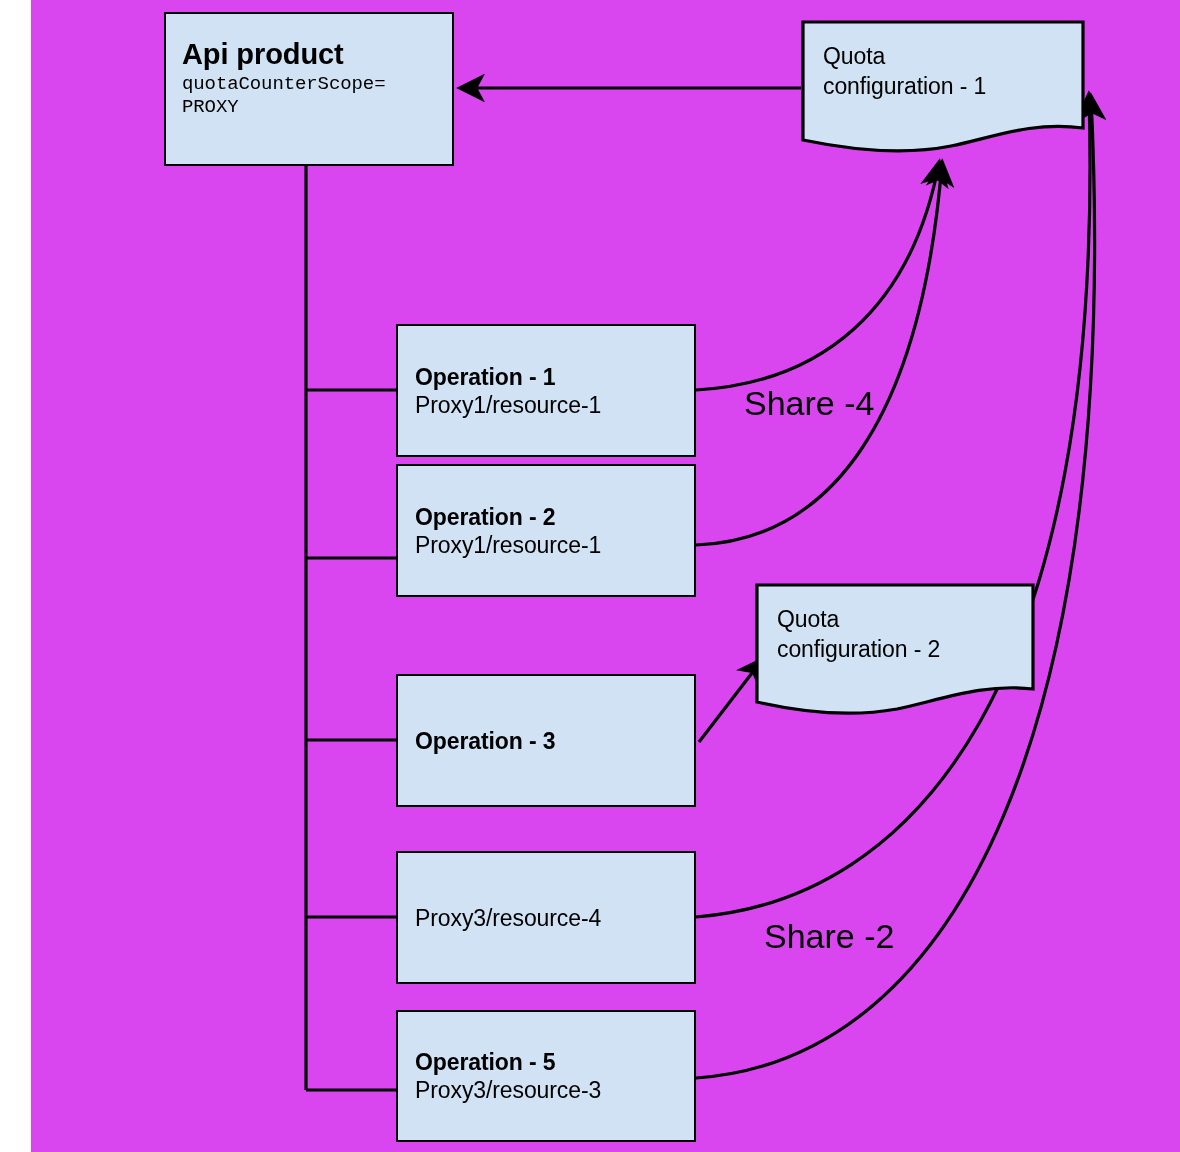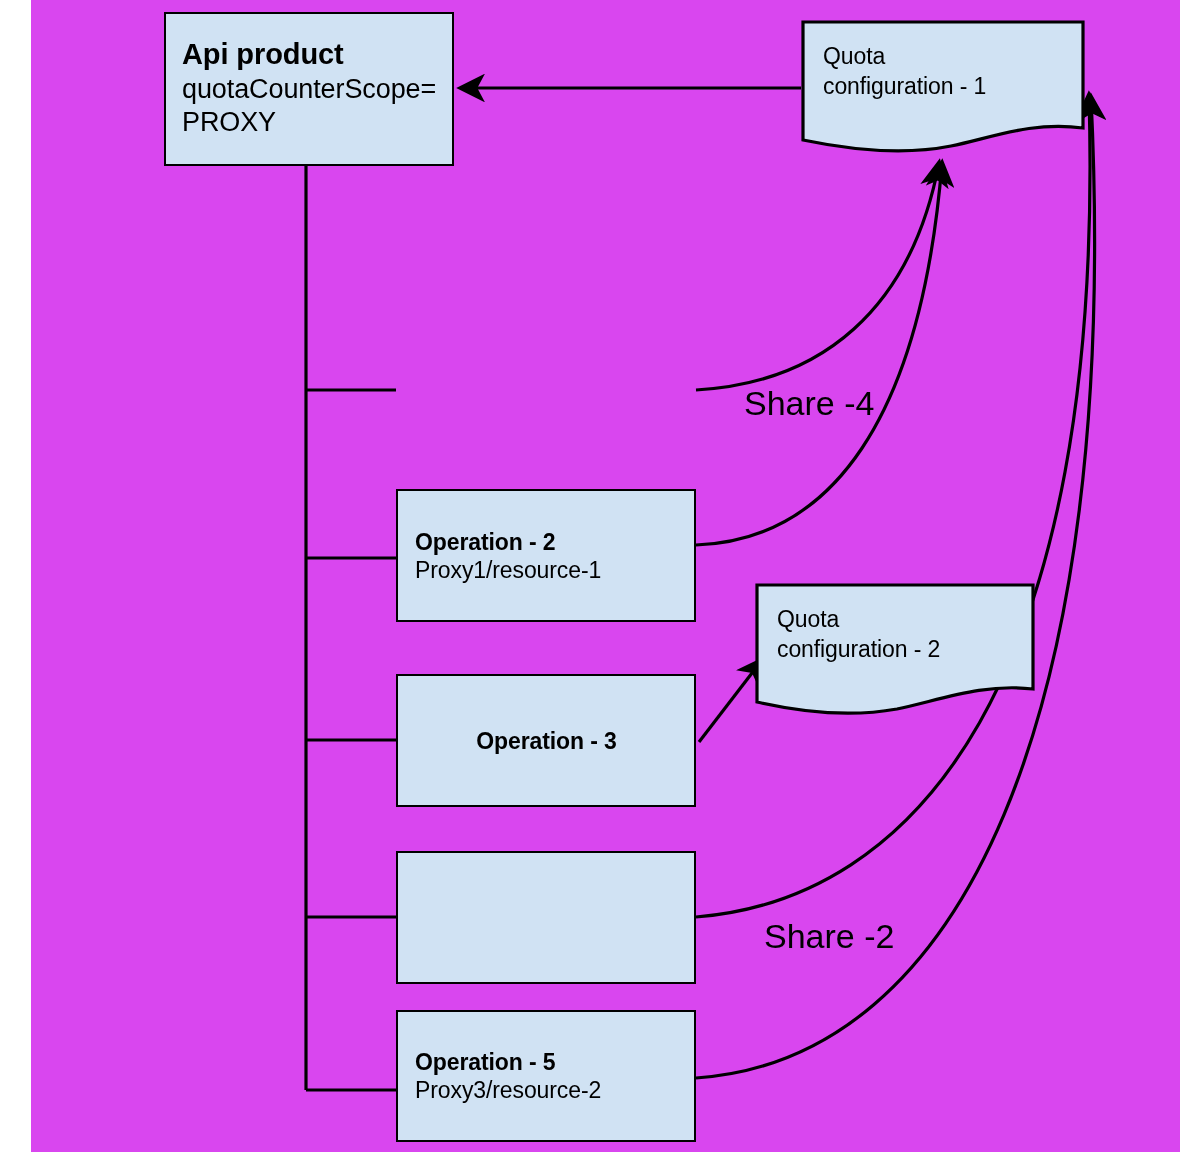--- a/index.html
+++ b/index.html
@@ -69,32 +69,33 @@
   #api-product .lines {
     top: 0;
     transform: none;
     padding: 22px 0 0 16px;
   }
   #api-product .ttl {
     font-size: 29px;
     line-height: 1.28;
   }
   #api-product .sub {
-    font-size: 27px;
+    font-size: 19px;
     line-height: 1.22;
+    font-family: Liberation Mono, monospace;
   }
   
   .op {
     left: 365px;
     width: 300px;
     height: 133px;
   }
   #op-1 { top: 324px; }
-  #op-2 { top: 489px; padding-left: 15px; }
-  #op-3 { top: 674px; text-align: center; }
+  #op-2 { top: 464px; padding-left: 15px; }
+  #op-3 { top: 674px; }
   #op-4 { top: 851px; }
   #op-5 { top: 1010px; height: 132px; }
   .op .lines { padding-left: 17px; }
   
   .doc {
     position: absolute;
     background: none;
     border: 0;
     text-decoration: underline;
   }
@@ -191,42 +192,49 @@
   <div class="doc" id="quota-2">
     <svg width="280" height="134" viewBox="0 0 280 134">
       <path d="M 2,2 L 278,2 L 278,106 C 228,100 185,117 142,126 C 98,134 50,130 2,119 Z" fill="#d0e2f3" stroke="#000000" stroke-width="3.2" stroke-linejoin="miter"></path>
     </svg>
     <div class="lines">
       <span class="sub">Quota</span>
       <span class="sub">configuration - 2</span>
     </div>
   </div>
 
+  <div class="node op" id="op-1">
+    <div class="lines">
+      <span class="ttl">Operation - 1</span>
+      <span class="sub">Proxy1/resource-1</span>
+    </div>
+  </div>
 
   <div class="node op" id="op-2">
     <div class="lines">
       <span class="ttl">Operation - 2</span>
       <span class="sub">Proxy1/resource-1</span>
     </div>
   </div>
 
   <div class="node op" id="op-3">
     <div class="lines">
       <span class="ttl">Operation - 3</span>
     </div>
   </div>
 
   <div class="node op" id="op-4">
     <div class="lines">
+      <span class="sub">Proxy3/resource-4</span>
     </div>
   </div>
 
   <div class="node op" id="op-5">
     <div class="lines">
       <span class="ttl">Operation - 5</span>
-      <span class="sub">Proxy3/resource-2</span>
+      <span class="sub">Proxy3/resource-3</span>
     </div>
   </div>
 
   <div class="edge-label" id="label-share-1">Share -4</div>
   <div class="edge-label" id="label-share-2">Share -2</div>
 
 </div>
 
 </body></html>

